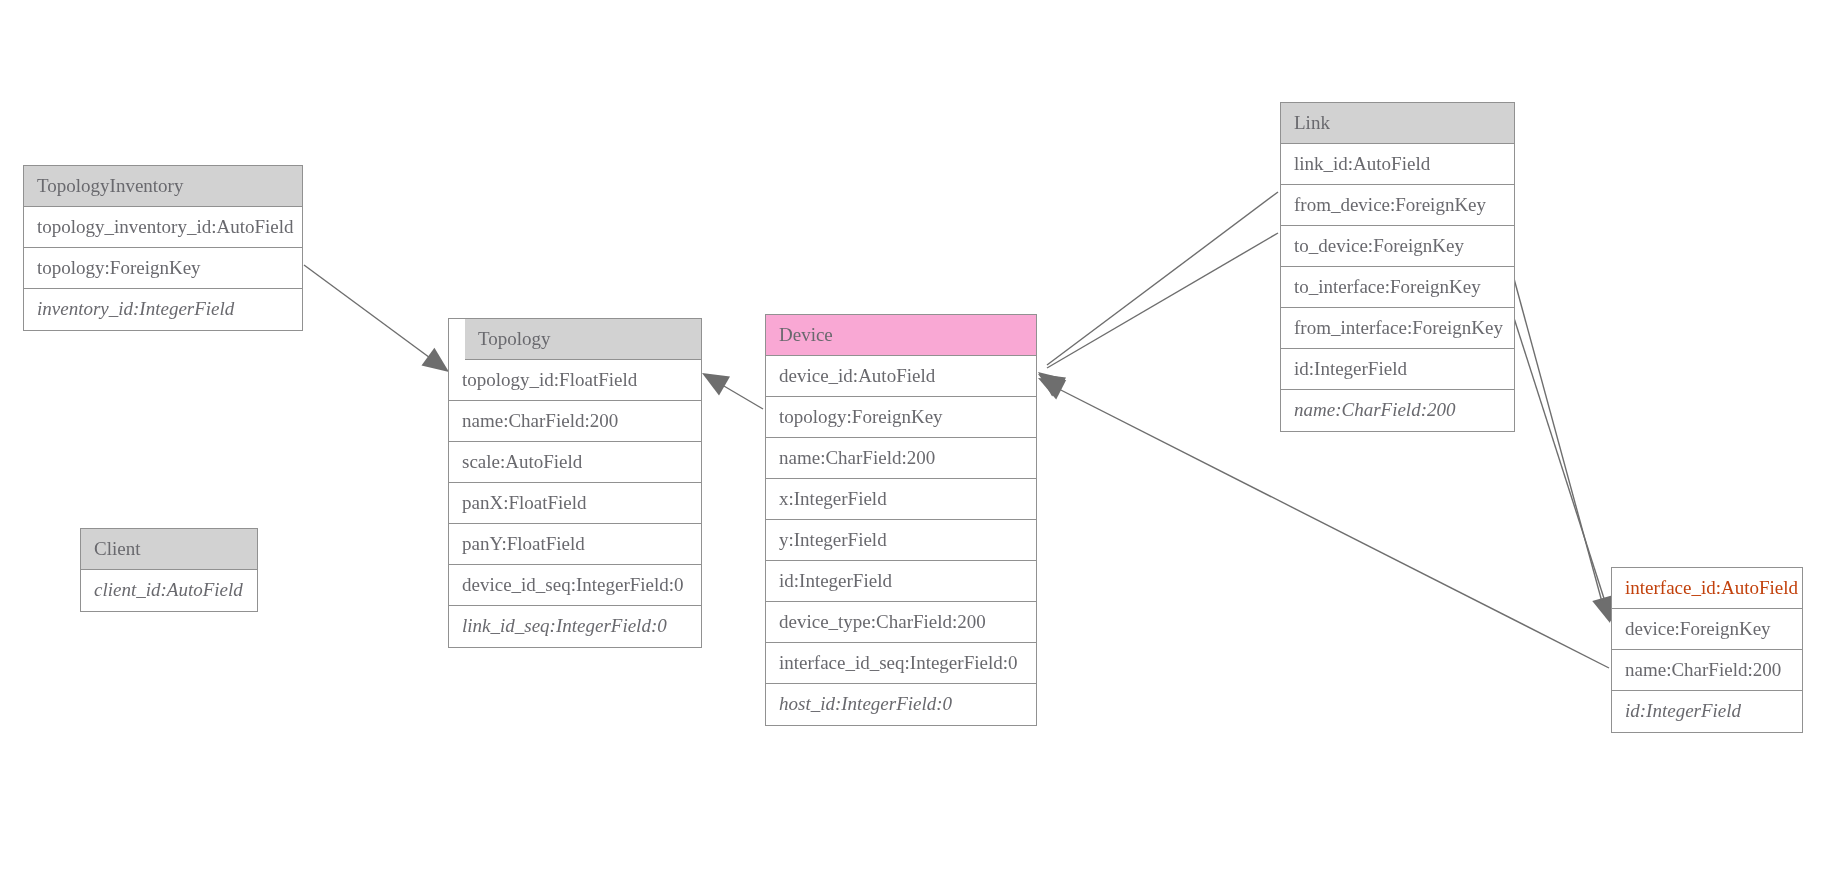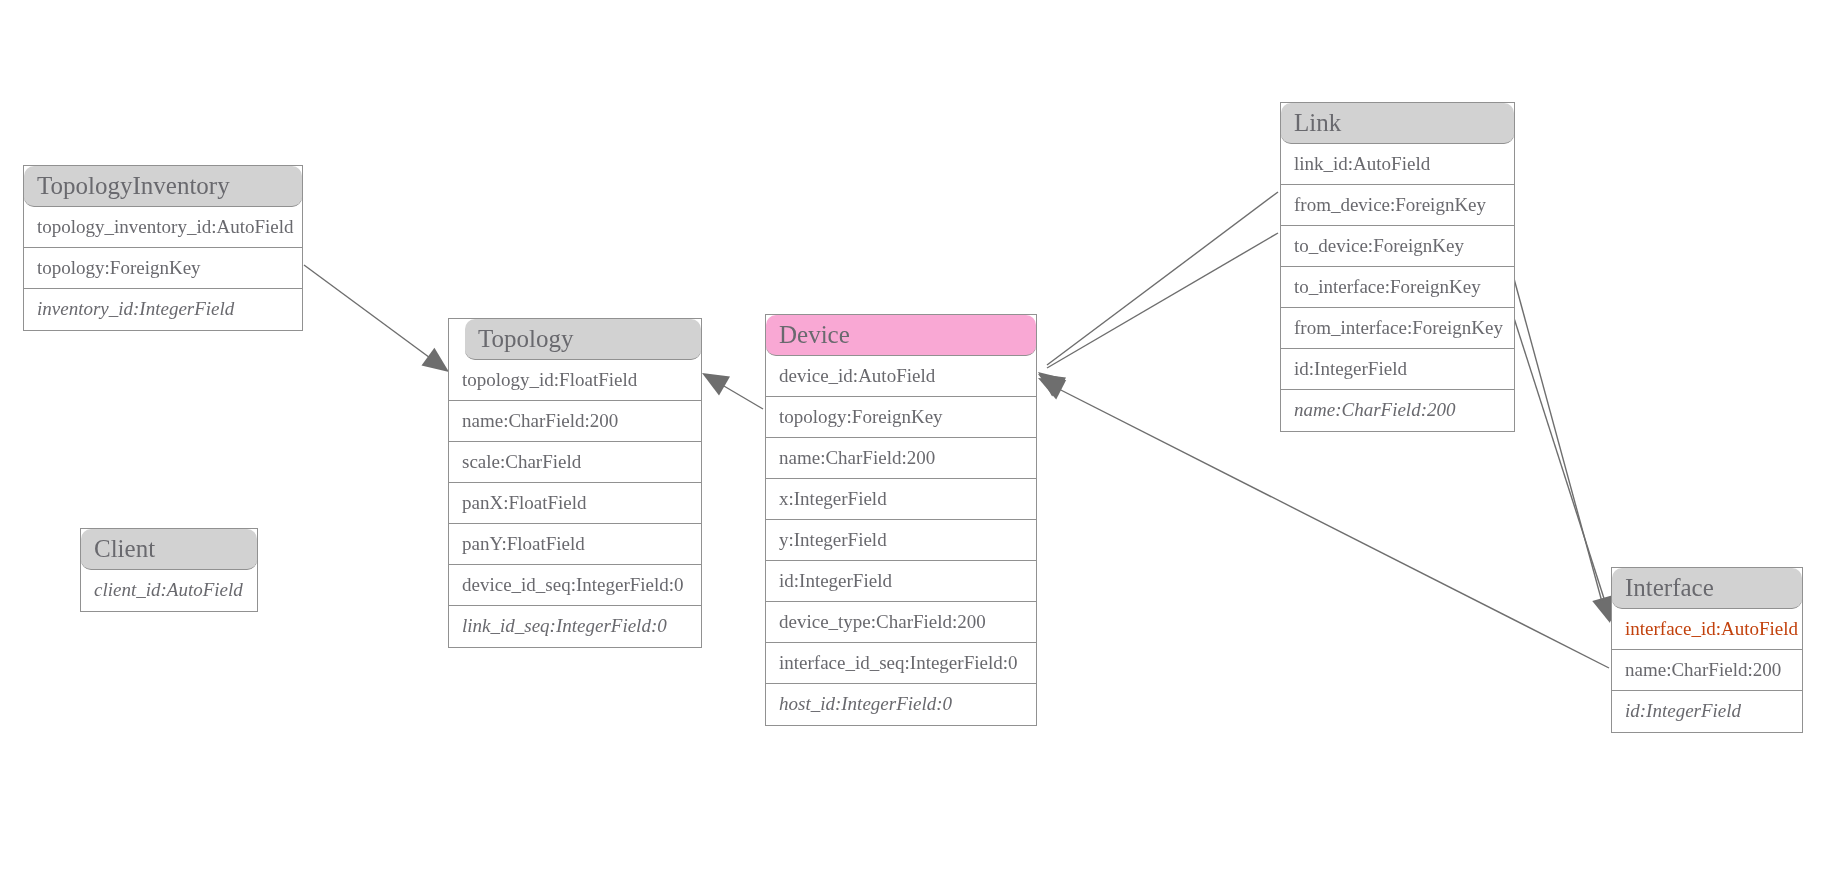--- a/index.html
+++ b/index.html
@@ -30,27 +30,26 @@
     box-sizing: border-box;
     border: 1px solid #919191;
     background: #ffffff;
     z-index: 5;
   }
   .entity-header {
     box-sizing: border-box;
     background: #d2d2d2;
     border-bottom: 1px solid #919191;
     color: #69696e;
-    font-size: 25px;
+    font-size: 19px;
     line-height: 40px;
     height: 41px;
     padding: 0 0 0 13px;
     white-space: nowrap;
     overflow: hidden;
-    border-radius: 10px;
   }
   .entity-row {
     box-sizing: border-box;
     border-bottom: 1px solid #919191;
     color: #69696e;
     font-size: 19px;
     line-height: 40px;
     height: 41px;
     padding: 0 10px 0 13px;
     white-space: nowrap;
@@ -106,21 +105,21 @@
         <div class="entity-row last" style="color: rgb(105, 105, 110); border-bottom-color: rgb(145, 145, 145);">inventory_id:IntegerField</div>
       </div>
       <div class="entity" style="left: 80px; top: 528px; width: 178px; border-color: rgb(145, 145, 145);">
         <div class="entity-header" style="background: rgb(210, 210, 210); color: rgb(105, 105, 110); border-bottom-color: rgb(145, 145, 145);">Client</div>
         <div class="entity-row last" style="color: rgb(105, 105, 110); border-bottom-color: rgb(145, 145, 145);">client_id:AutoField</div>
       </div>
       <div class="entity" style="left: 448px; top: 318px; width: 254px; border-color: rgb(145, 145, 145);">
         <div class="entity-header" style="background: rgb(210, 210, 210); color: rgb(105, 105, 110); border-bottom-color: rgb(145, 145, 145); margin-left: 16px;">Topology</div>
         <div class="entity-row" style="color: rgb(105, 105, 110); border-bottom-color: rgb(145, 145, 145);">topology_id:FloatField</div>
         <div class="entity-row" style="color: rgb(105, 105, 110); border-bottom-color: rgb(145, 145, 145);">name:CharField:200</div>
-        <div class="entity-row" style="color: rgb(105, 105, 110); border-bottom-color: rgb(145, 145, 145);">scale:CharField</div>
+        <div class="entity-row" style="color: rgb(105, 105, 110); border-bottom-color: rgb(145, 145, 145);">scale:AutoField</div>
         <div class="entity-row" style="color: rgb(105, 105, 110); border-bottom-color: rgb(145, 145, 145);">panX:FloatField</div>
         <div class="entity-row" style="color: rgb(105, 105, 110); border-bottom-color: rgb(145, 145, 145);">panY:FloatField</div>
         <div class="entity-row" style="color: rgb(105, 105, 110); border-bottom-color: rgb(145, 145, 145);">device_id_seq:IntegerField:0</div>
         <div class="entity-row last" style="color: rgb(105, 105, 110); border-bottom-color: rgb(145, 145, 145);">link_id_seq:IntegerField:0</div>
       </div>
       <div class="entity" style="left: 765px; top: 314px; width: 272px; border-color: rgb(145, 145, 145);">
         <div class="entity-header" style="background: #f9a8d4; color: rgb(105, 105, 110); border-bottom-color: rgb(145, 145, 145);">Device</div>
         <div class="entity-row" style="color: rgb(105, 105, 110); border-bottom-color: rgb(145, 145, 145);">device_id:AutoField</div>
         <div class="entity-row" style="color: rgb(105, 105, 110); border-bottom-color: rgb(145, 145, 145);">topology:ForeignKey</div>
         <div class="entity-row" style="color: rgb(105, 105, 110); border-bottom-color: rgb(145, 145, 145);">name:CharField:200</div>
@@ -135,20 +134,20 @@
         <div class="entity-header" style="background: rgb(210, 210, 210); color: rgb(105, 105, 110); border-bottom-color: rgb(145, 145, 145);">Link</div>
         <div class="entity-row" style="color: rgb(105, 105, 110); border-bottom-color: rgb(145, 145, 145);">link_id:AutoField</div>
         <div class="entity-row" style="color: rgb(105, 105, 110); border-bottom-color: rgb(145, 145, 145);">from_device:ForeignKey</div>
         <div class="entity-row" style="color: rgb(105, 105, 110); border-bottom-color: rgb(145, 145, 145);">to_device:ForeignKey</div>
         <div class="entity-row" style="color: rgb(105, 105, 110); border-bottom-color: rgb(145, 145, 145);">to_interface:ForeignKey</div>
         <div class="entity-row" style="color: rgb(105, 105, 110); border-bottom-color: rgb(145, 145, 145);">from_interface:ForeignKey</div>
         <div class="entity-row" style="color: rgb(105, 105, 110); border-bottom-color: rgb(145, 145, 145);">id:IntegerField</div>
         <div class="entity-row last" style="color: rgb(105, 105, 110); border-bottom-color: rgb(145, 145, 145);">name:CharField:200</div>
       </div>
       <div class="entity" style="left: 1611px; top: 567px; width: 192px; border-color: rgb(145, 145, 145);">
-        <div class="entity-header" style="background: rgb(210, 210, 210); color: rgb(105, 105, 110); border-bottom-color: rgb(145, 145, 145);">Interface</div>
         <div class="entity-row" style="color: #c2410c; border-bottom-color: rgb(145, 145, 145);">interface_id:AutoField</div>
+        <div class="entity-row" style="color: rgb(105, 105, 110); border-bottom-color: rgb(145, 145, 145);">device:ForeignKey</div>
         <div class="entity-row" style="color: rgb(105, 105, 110); border-bottom-color: rgb(145, 145, 145);">name:CharField:200</div>
         <div class="entity-row last" style="color: rgb(105, 105, 110); border-bottom-color: rgb(145, 145, 145);">id:IntegerField</div>
       </div>
     </div>
 
 </div>
 
 </body></html>

